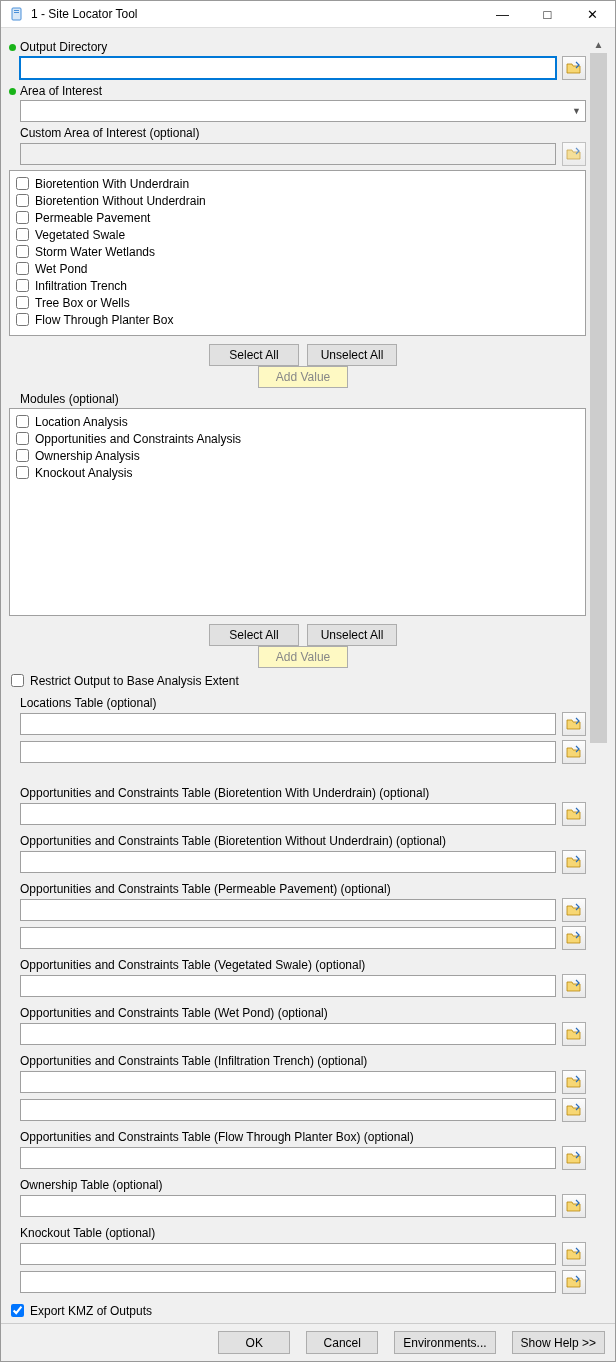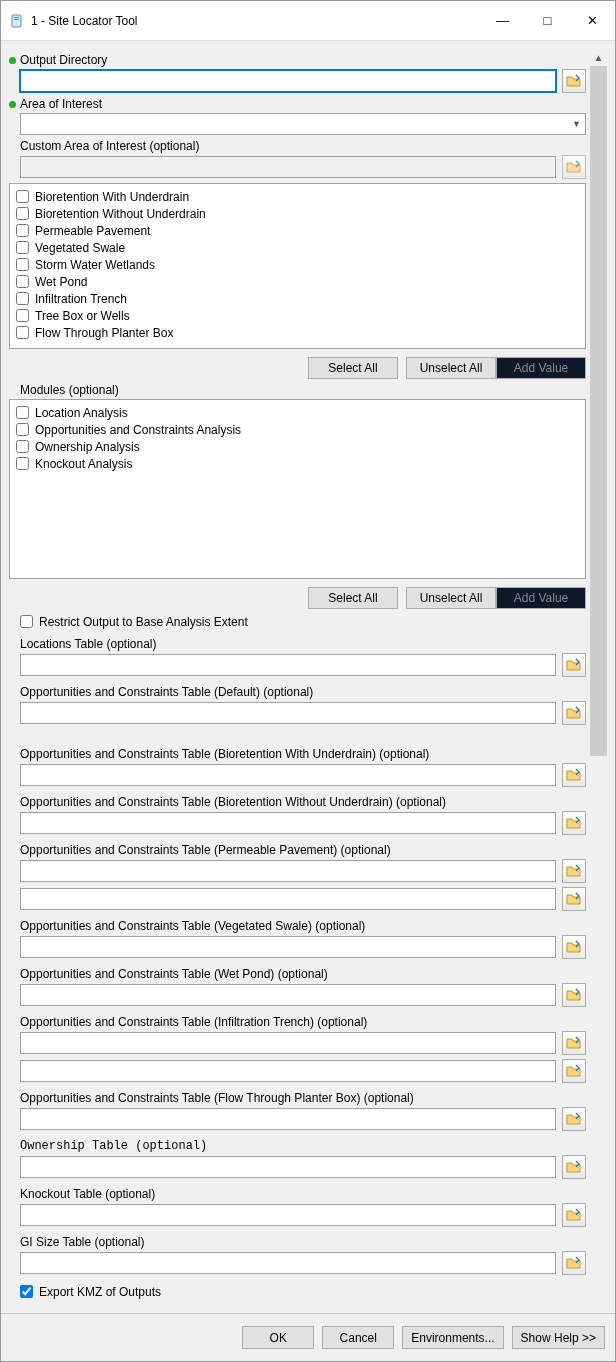--- a/index.html
+++ b/index.html
@@ -1,18 +1,18 @@
 <!DOCTYPE html>
 <html><head>
 <meta charset="utf-8">
 <style>
 * { box-sizing: border-box; margin: 0; padding: 0; }
 body { font-family: "Segoe UI", Tahoma, sans-serif; font-size: 12px; background: #f0f0f0; overflow: hidden; }
 .window { width: 616px; height: 1362px; background: #f0f0f0; border: 1px solid #999; display: flex; flex-direction: column; }
-.titlebar { height: 40px; background: #fff; display: flex; align-items: center; padding-left: 8px; border-bottom: 1px solid #ddd; }
+.titlebar { height: 27px; background: #fff; display: flex; align-items: center; padding-left: 8px; border-bottom: 1px solid #ddd; }
 .titlebar .icon { width: 16px; height: 16px; margin-right: 6px; display: inline-flex; align-items: center; justify-content: center; }
 .titlebar .title { flex: 1; font-size: 12px; color: #000; }
 .titlebar .winbtns { display: flex; }
 .titlebar .winbtn { width: 45px; height: 30px; display: flex; align-items: center; justify-content: center; font-size: 13px; cursor: pointer; }
 .content { flex: 1; display: flex; flex-direction: column; overflow: hidden; }
 .form-area { flex: 1; padding: 8px 8px 8px 8px; overflow-y: auto; position: relative; }
 .scroll-wrap { display: flex; }
 .form-inner { flex: 1; padding-right: 4px; }
 .vscroll { width: 17px; background: #f0f0f0; position: relative; cursor: pointer; }
 .vscroll .thumb { position: absolute; left: 0; width: 17px; background: #cdcdcd; }
@@ -28,26 +28,26 @@
 .field-row .combo { display: flex; align-items: center; justify-content: flex-end; padding-right: 4px; cursor: pointer; }
 .field-row .combo .arrow-down { font-size: 9px; color: #555; }
 .browse-btn { width: 24px; height: 24px; margin-left: 6px; border: 1px solid #adadad; background: linear-gradient(#fdfdfd,#e9e9e9); display: flex; align-items: center; justify-content: center; cursor: pointer; }
 .browse-btn.disabled { opacity: 0.7; cursor: default; }
 .browse-btn svg { width: 16px; height: 14px; }
 .listbox { border: 1px solid #a0a0a0; background: #fff; padding: 4px 6px; overflow: auto; }
 .chk-row { display: flex; align-items: center; height: 17px; margin-bottom: 0px; }
 .chk-row input[type=checkbox] { width: 13px; height: 13px; margin-right: 6px; cursor: pointer; }
 .chk-row label { cursor: default; }
 .btn { min-width: 90px; height: 22px; border: 1px solid #adadad; background: #e1e1e1; font-size: 12px; cursor: pointer; padding: 0 8px; }
-.btn.disabled { color: #888; cursor: default; background: #0f172a; border-color: #adadad; }
-.two-group { display: flex; justify-content: flex-end; align-items: center; margin-left: 11px; margin-top: 8px; margin-bottom: 4px; }
+.btn.disabled { color: #888; cursor: default; background: #fef9c3; border-color: #adadad; }
+.two-group { display: flex; justify-content: flex-end; align-items: center; margin-left: 11px; margin-top: 8px; margin-bottom: 4px; flex-direction: column; }
 .two-group .left { display: flex; gap: 8px; }
-.standalone-chk { margin-left: 11px; margin-top: 6px; display: flex; align-items: flex-start; }
+.standalone-chk { margin-left: 2px; margin-top: 6px; display: flex; align-items: flex-start; }
 .standalone-chk input { width: 13px; height: 13px; margin-right: 6px; cursor: pointer; }
-.footer { height: 48px; border-top: 1px solid #ccc; display: flex; align-items: center; justify-content: flex-end; padding: 0 10px; gap: 8px; background: #f0f0f0; }
+.footer { height: 38px; border-top: 1px solid #ccc; display: flex; align-items: center; justify-content: flex-end; padding: 0 10px; gap: 16px; background: #f0f0f0; }
 .footer .btn { min-width: 72px; height: 23px; }
 .footer .btn.wide { min-width: 92px; }
 </style>
 </head>
 <body>
 
 <div class="window">
   <div class="titlebar">
     <span class="icon">
       <svg viewBox="0 0 16 16">
@@ -150,21 +150,21 @@
               <button class="btn">Select All</button>
               <button class="btn">Unselect All</button>
             </div>
             <button class="btn disabled">Add Value</button>
           </div>
 
           <div class="param-label">
             <span class="nodot"></span>
             <span class="lbl">Modules (optional)</span>
           </div>
-          <div class="listbox" style="height:180px">
+          <div class="listbox" style="height:208px">
             <div class="chk-row">
                 <input type="checkbox" style="">
                 <label>Location Analysis</label>
               </div>
             <div class="chk-row">
                 <input type="checkbox" style="">
                 <label>Opportunities and Constraints Analysis</label>
               </div>
             <div class="chk-row">
                 <input type="checkbox" style="">
@@ -195,24 +195,20 @@
               </div>
               <div class="field-row">
                 <input class="txt" type="text" style="">
                 <div class="browse-btn">
                   <svg viewBox="0 0 16 14">
                     <path d="M1 3 h5 l1 2 h7 v7 h-13 z" fill="#f7d774" stroke="#b8860b" stroke-width="0.8"></path>
                     <path d="M10 1 l3 3 l-3 3" fill="none" stroke="#2a6dbd" stroke-width="1.2"></path>
                   </svg>
                 </div>
               </div>
-              <div class="param-label" style="margin-top: 8px;">
-                <span class="nodot"></span>
-                <span class="lbl">Opportunities and Constraints Table (Default) (optional)</span>
-              </div>
               <div class="field-row">
                 <input class="txt" type="text" style="">
                 <div class="browse-btn">
                   <svg viewBox="0 0 16 14">
                     <path d="M1 3 h5 l1 2 h7 v7 h-13 z" fill="#f7d774" stroke="#b8860b" stroke-width="0.8"></path>
                     <path d="M10 1 l3 3 l-3 3" fill="none" stroke="#2a6dbd" stroke-width="1.2"></path>
                   </svg>
                 </div>
               </div>
               <div class="param-label" style="margin-top: 22px; text-align: center;">
@@ -317,21 +313,21 @@
               </div>
               <div class="field-row">
                 <input class="txt" type="text" style="">
                 <div class="browse-btn">
                   <svg viewBox="0 0 16 14">
                     <path d="M1 3 h5 l1 2 h7 v7 h-13 z" fill="#f7d774" stroke="#b8860b" stroke-width="0.8"></path>
                     <path d="M10 1 l3 3 l-3 3" fill="none" stroke="#2a6dbd" stroke-width="1.2"></path>
                   </svg>
                 </div>
               </div>
-              <div class="param-label" style="margin-top: 8px; font-family: Liberation Mono, monospace;">
+              <div class="param-label" style="margin-top: 8px;">
                 <span class="nodot"></span>
                 <span class="lbl">Ownership Table (optional)</span>
               </div>
               <div class="field-row">
                 <input class="txt" type="text" style="">
                 <div class="browse-btn">
                   <svg viewBox="0 0 16 14">
                     <path d="M1 3 h5 l1 2 h7 v7 h-13 z" fill="#f7d774" stroke="#b8860b" stroke-width="0.8"></path>
                     <path d="M10 1 l3 3 l-3 3" fill="none" stroke="#2a6dbd" stroke-width="1.2"></path>
                   </svg>
@@ -342,24 +338,20 @@
                 <span class="lbl">Knockout Table (optional)</span>
               </div>
               <div class="field-row">
                 <input class="txt" type="text" style="">
                 <div class="browse-btn">
                   <svg viewBox="0 0 16 14">
                     <path d="M1 3 h5 l1 2 h7 v7 h-13 z" fill="#f7d774" stroke="#b8860b" stroke-width="0.8"></path>
                     <path d="M10 1 l3 3 l-3 3" fill="none" stroke="#2a6dbd" stroke-width="1.2"></path>
                   </svg>
                 </div>
-              </div>
-              <div class="param-label" style="margin-top: 8px;">
-                <span class="nodot"></span>
-                <span class="lbl">GI Size Table (optional)</span>
               </div>
               <div class="field-row">
                 <input class="txt" type="text" style="">
                 <div class="browse-btn">
                   <svg viewBox="0 0 16 14">
                     <path d="M1 3 h5 l1 2 h7 v7 h-13 z" fill="#f7d774" stroke="#b8860b" stroke-width="0.8"></path>
                     <path d="M10 1 l3 3 l-3 3" fill="none" stroke="#2a6dbd" stroke-width="1.2"></path>
                   </svg>
                 </div>
               </div>

